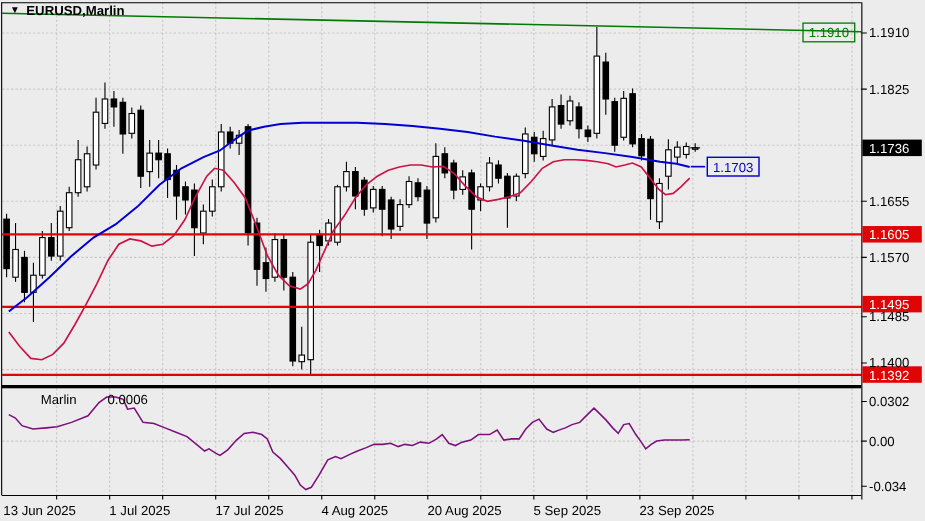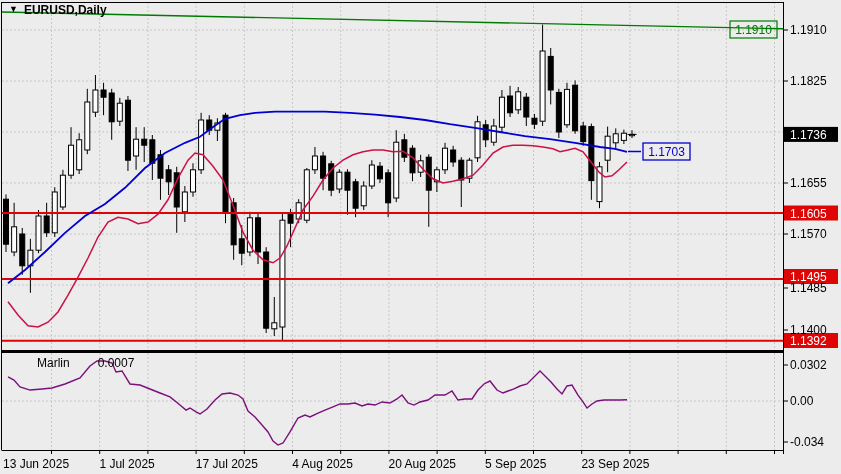--- a/index.html
+++ b/index.html
@@ -22,24 +22,24 @@
     font-size:12px;color:#000;white-space:nowrap;
   }
   #marlin-label span{margin-right:4px;margin-left:24px;}
 </style>
 </head>
 <body>
 
 <div id="chart-window">
   <div id="title-bar">
     <span class="tri">▼</span>
-    <span>EURUSD,Daily</span>
+    <span>EURUSD,Marlin</span>
   </div>
   <div id="marlin-label">
-    <span>Marlin</span><span>0.0007</span>
+    <span>Marlin</span><span>0.0006</span>
   </div>
   <svg id="chart" width="841" height="474" viewBox="0 0 841 474">
       <g stroke="#c7c7c7" stroke-width="1" stroke-dasharray="2,2">
         <line x1="51.5" y1="2" x2="51.5" y2="350"></line>
         <line x1="51.5" y1="353" x2="51.5" y2="450"></line>
         <line x1="99.7" y1="2" x2="99.7" y2="350"></line>
         <line x1="99.7" y1="353" x2="99.7" y2="450"></line>
         <line x1="147.9" y1="2" x2="147.9" y2="350"></line>
         <line x1="147.9" y1="353" x2="147.9" y2="450"></line>
         <line x1="196.10000000000002" y1="2" x2="196.10000000000002" y2="350"></line>

